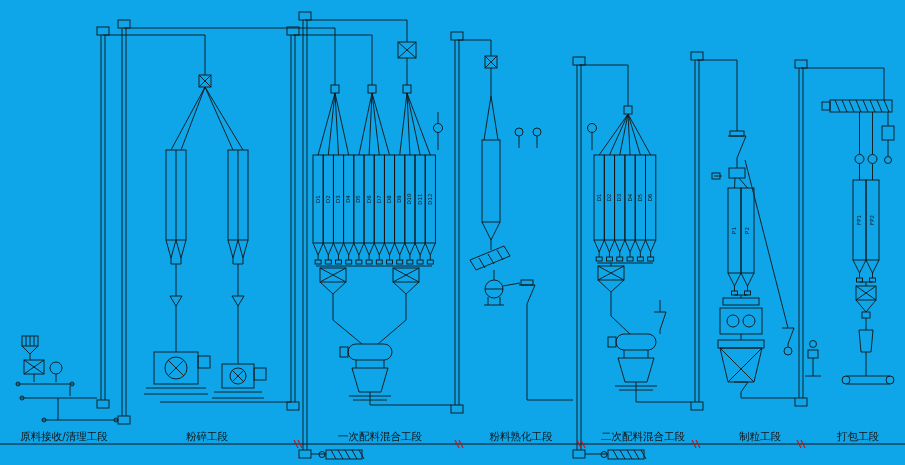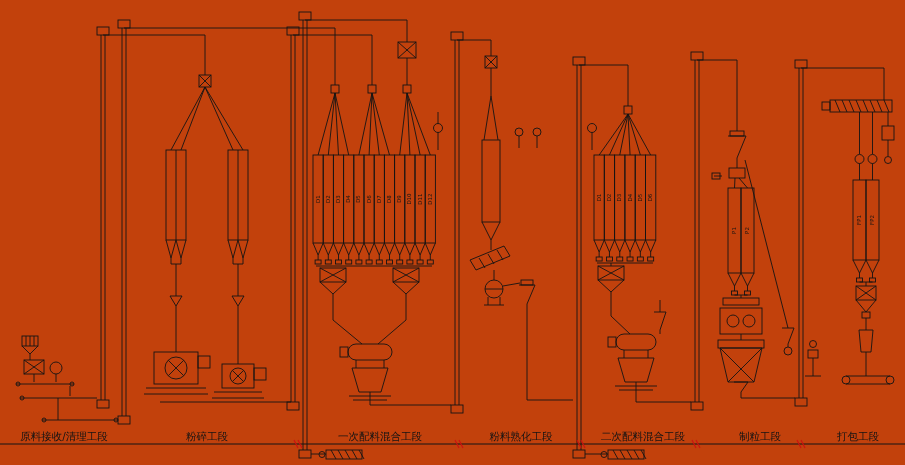--- a/index.html
+++ b/index.html
@@ -1,16 +1,16 @@
 <!DOCTYPE html>
 <html><head>
 <meta charset="utf-8">
 <style>
   html,body{margin:0;padding:0;background:#ffffff;}
-  .stage{position:relative;width:905px;height:465px;background:#c2410c;overflow:hidden;
+  .stage{position:relative;width:905px;height:465px;background:#0ea5e9;overflow:hidden;
          font-family:"DejaVu Sans",sans-serif;}
   svg{position:absolute;left:0;top:0;}
   text{font-family:"DejaVu Sans",sans-serif;}
   .section-label{font-size:10.5px;fill:#141414;}
 </style>
 </head>
 <body>
 
 <div class="stage">
   <svg id="diagram" width="905" height="465" viewBox="0 0 905 465">

